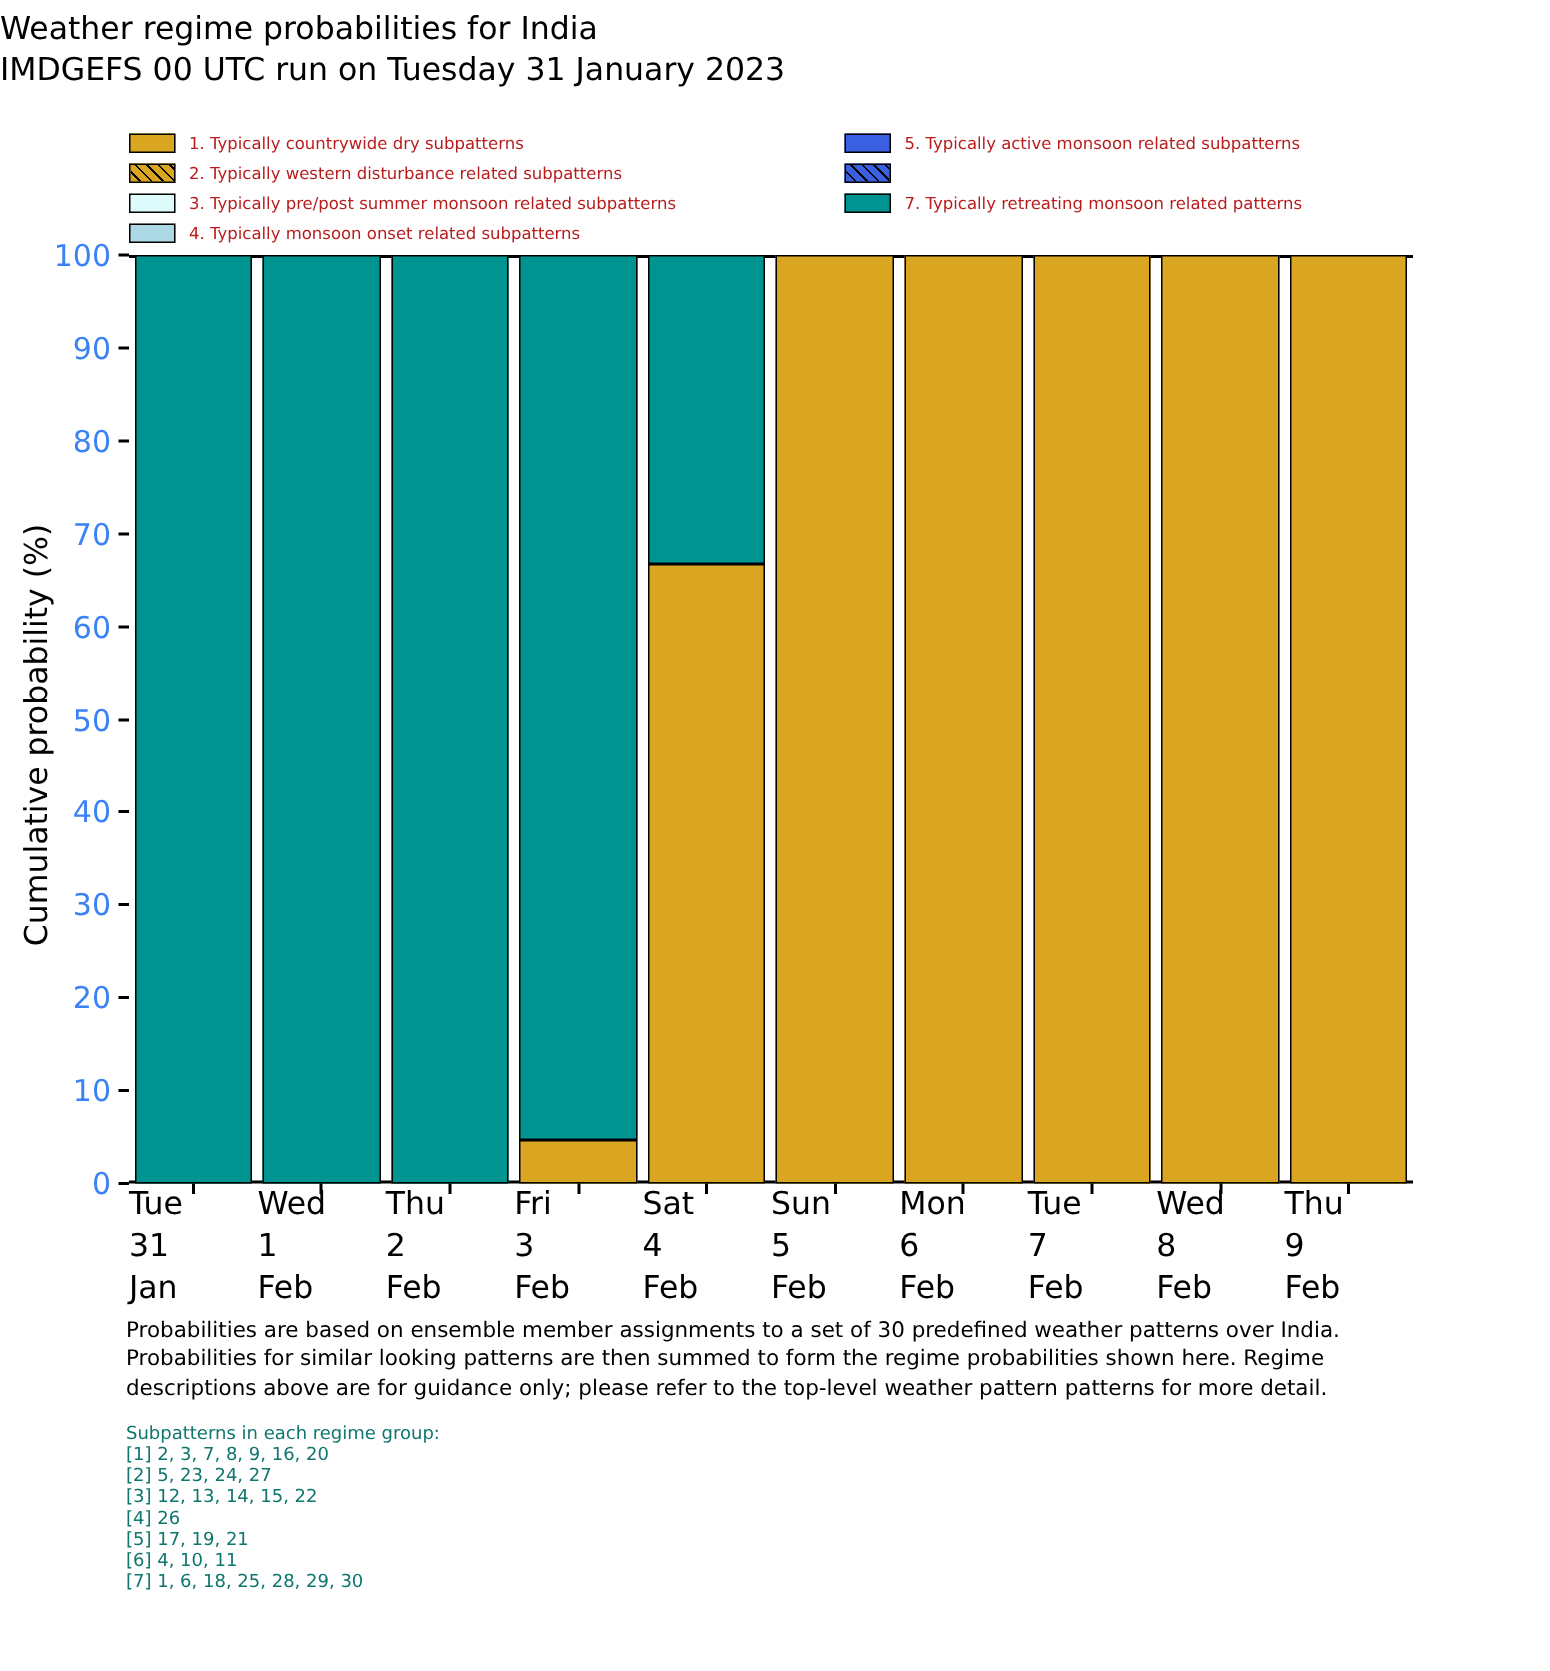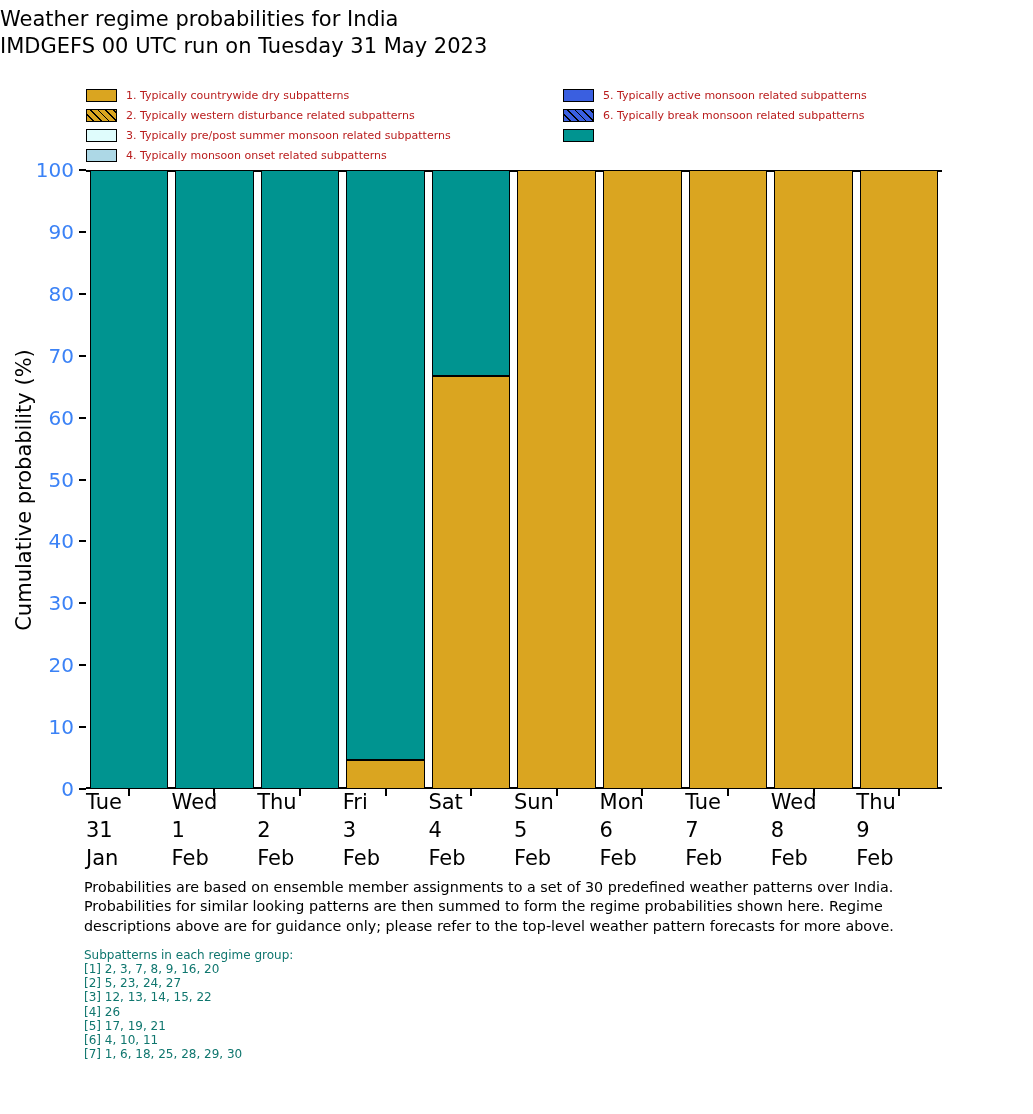--- a/index.html
+++ b/index.html
@@ -174,21 +174,21 @@
     line-height: 1.18;
     color: #0f766e;
   }
   #group-list .glitem { white-space: nowrap; }
 </style>
 </head>
 <body>
 
 <div id="title-block">
   <div class="tline">Weather regime probabilities for India</div>
-  <div class="tline">IMDGEFS 00 UTC run on Tuesday 31 May 2023</div>
+  <div class="tline">IMDGEFS 00 UTC run on Tuesday 31 January 2023</div>
 </div>
 
 <div id="legend">
   <div class="legend-col left">
       <div class="legend-item">
         <span class="swatch" style="background: rgb(218, 165, 32);"></span>
         <span class="legend-label">1. Typically countrywide dry subpatterns</span>
       </div>
       <div class="legend-item">
         <span class="swatch" style="background: rgb(218, 165, 32);">
@@ -207,24 +207,24 @@
     </div>
   <div class="legend-col right">
       <div class="legend-item">
         <span class="swatch" style="background: rgb(58, 95, 224);"></span>
         <span class="legend-label">5. Typically active monsoon related subpatterns</span>
       </div>
       <div class="legend-item">
         <span class="swatch" style="background: rgb(58, 95, 224);">
           <span class="hatch"></span>
         </span>
-        <span class="legend-label">6. Typically break monsoon related subpatterns</span>
       </div>
       <div class="legend-item">
         <span class="swatch" style="background: rgb(0, 148, 144);"></span>
+        <span class="legend-label">7. Typically retreating monsoon related patterns</span>
       </div>
     </div>
 </div>
 
 <div id="yaxis">
   <div id="ylabel">Cumulative probability (%)</div>
 <div class="ytick" style="top: 619px;">
       <span class="tlabel">0</span>
       <span class="tmark"></span>
     </div>
@@ -367,21 +367,21 @@
       <span class="tmark"></span>
       <div class="xline">Thu</div>
       <div class="xline">9</div>
       <div class="xline">Feb</div>
     </div>
   </div>
 
 <div id="footnote">
   <div>Probabilities are based on ensemble member assignments to a set of 30 predefined weather patterns over India.</div>
   <div>Probabilities for similar looking patterns are then summed to form the regime probabilities shown here. Regime</div>
-  <div>descriptions above are for guidance only; please refer to the top-level weather pattern forecasts for more above.</div>
+  <div>descriptions above are for guidance only; please refer to the top-level weather pattern patterns for more detail.</div>
 </div>
 
 <div id="group-list">
   <div class="glitem">Subpatterns in each regime group:</div>
 <div class="glitem">[1] 2, 3, 7, 8, 9, 16, 20</div>
     <div class="glitem">[2] 5, 23, 24, 27</div>
     <div class="glitem">[3] 12, 13, 14, 15, 22</div>
     <div class="glitem">[4] 26</div>
     <div class="glitem">[5] 17, 19, 21</div>
     <div class="glitem">[6] 4, 10, 11</div>

